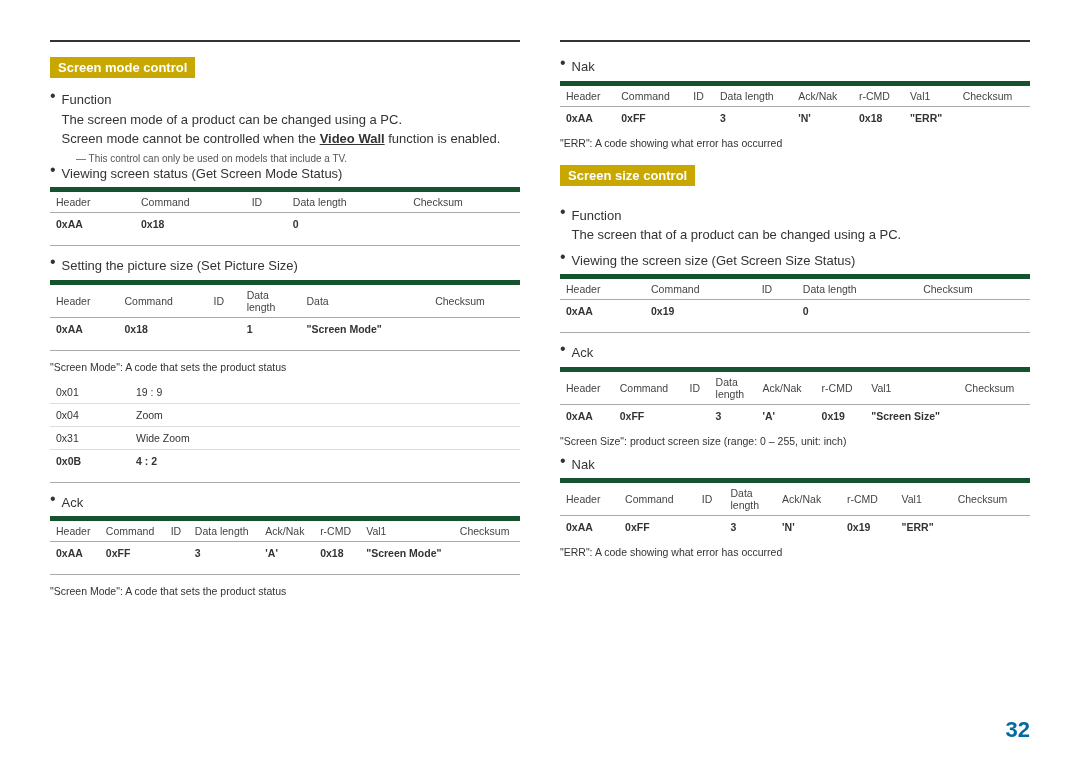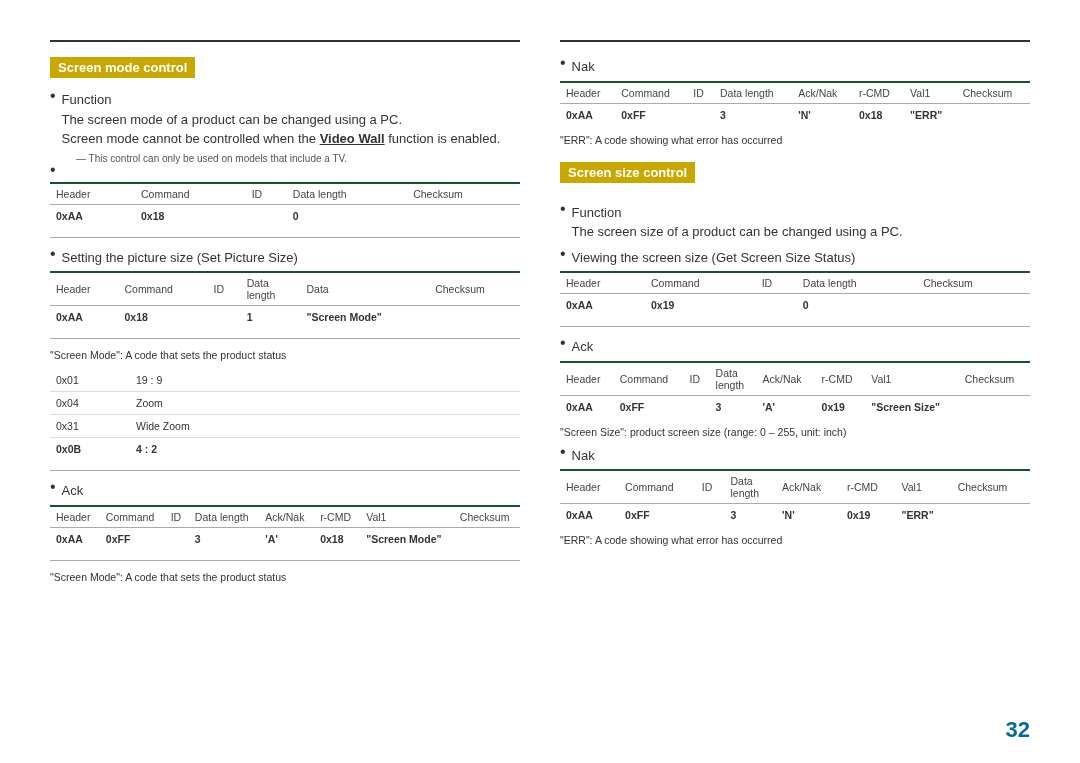--- a/index.html
+++ b/index.html
@@ -58,21 +58,21 @@
     .note::before {
       content: '— ';
     }
     table {
       width: 100%;
       border-collapse: collapse;
       margin-bottom: 8px;
       font-size: 10.5px;
     }
     th {
-      border-top: 2px solid #14532d;
+      border-top: 5px solid #14532d;
       border-bottom: 1px solid #aaa;
       padding: 4px 6px;
       text-align: left;
       font-weight: normal;
       color: #444;
     }
     td {
       padding: 5px 6px;
       border-bottom: 1px solid #ddd;
       vertical-align: top;
@@ -115,20 +115,21 @@
         <span class="bullet-text">Function</span><br>
         <span class="bullet-text">The screen mode of a product can be changed using a PC.</span><br>
         <span class="bullet-text">Screen mode cannot be controlled when the <strong><u>Video Wall</u></strong> function is enabled.</span>
       </div>
     </div>
     <div class="note">This control can only be used on models that include a TV.</div>
 
     
     <div class="bullet-item">
       <span class="bullet-dot">•</span>
+      <span class="bullet-text">Viewing screen status (Get Screen Mode Status)</span>
     </div>
 
     
     <table>
       <thead>
         <tr>
           <th>Header</th>
           <th>Command</th>
           <th>ID</th>
           <th>Data length</th>
@@ -283,21 +284,21 @@
     <div class="err-note" style="margin-top:6px; margin-bottom: 16px;">"ERR": A code showing what error has occurred</div>
 
     
     <span class="section-title">Screen size control</span>
 
     
     <div class="bullet-item" style="margin-top:8px;">
       <span class="bullet-dot">•</span>
       <div>
         <span class="bullet-text">Function</span><br>
-        <span class="bullet-text">The screen size of a product can be changed using a PC.</span>
+        <span class="bullet-text">The screen that of a product can be changed using a PC.</span>
       </div>
     </div>
 
     
     <div class="bullet-item" style="margin-top:6px;">
       <span class="bullet-dot">•</span>
       <span class="bullet-text">Viewing the screen size (Get Screen Size Status)</span>
     </div>
 
     

